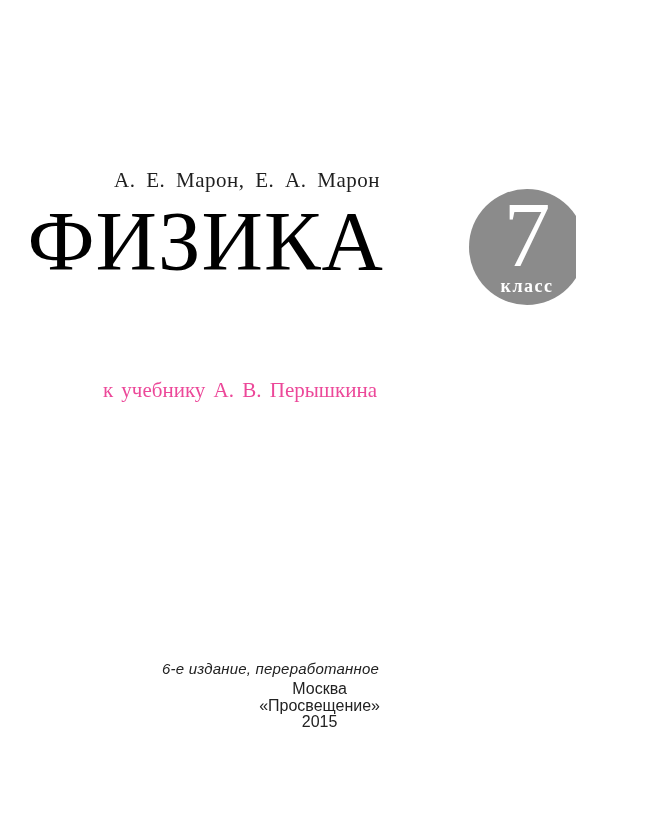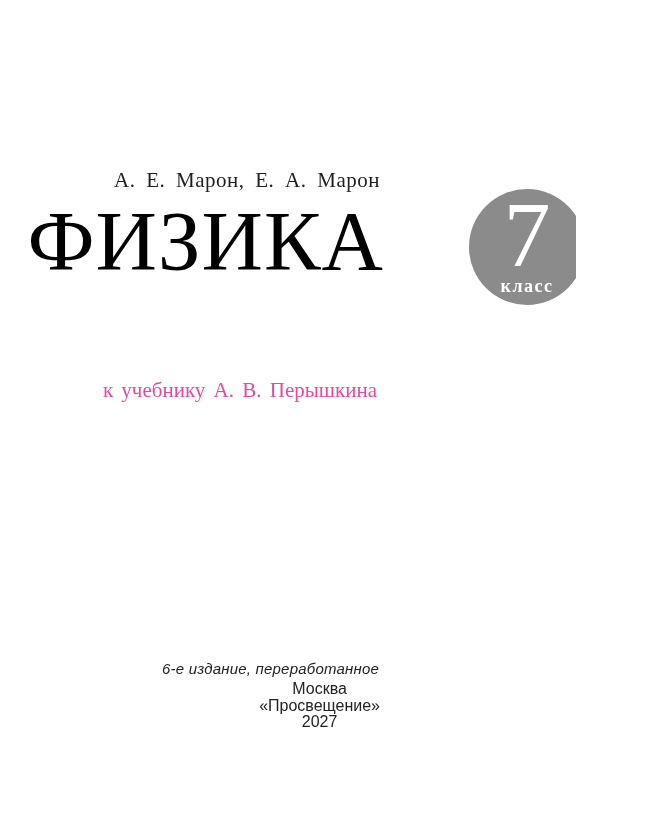--- a/index.html
+++ b/index.html
@@ -128,16 +128,16 @@
   <div class="subtitle">
   </div>
 
   <div class="reference">к учебнику А. В. Перышкина</div>
 
   <div class="edition">6-е издание, переработанное</div>
 
   <div class="imprint">
     <div>Москва</div>
     <div>«Просвещение»</div>
-    <div>2027</div>
+    <div>2015</div>
   </div>
 
 </div>
 
 </body></html>

